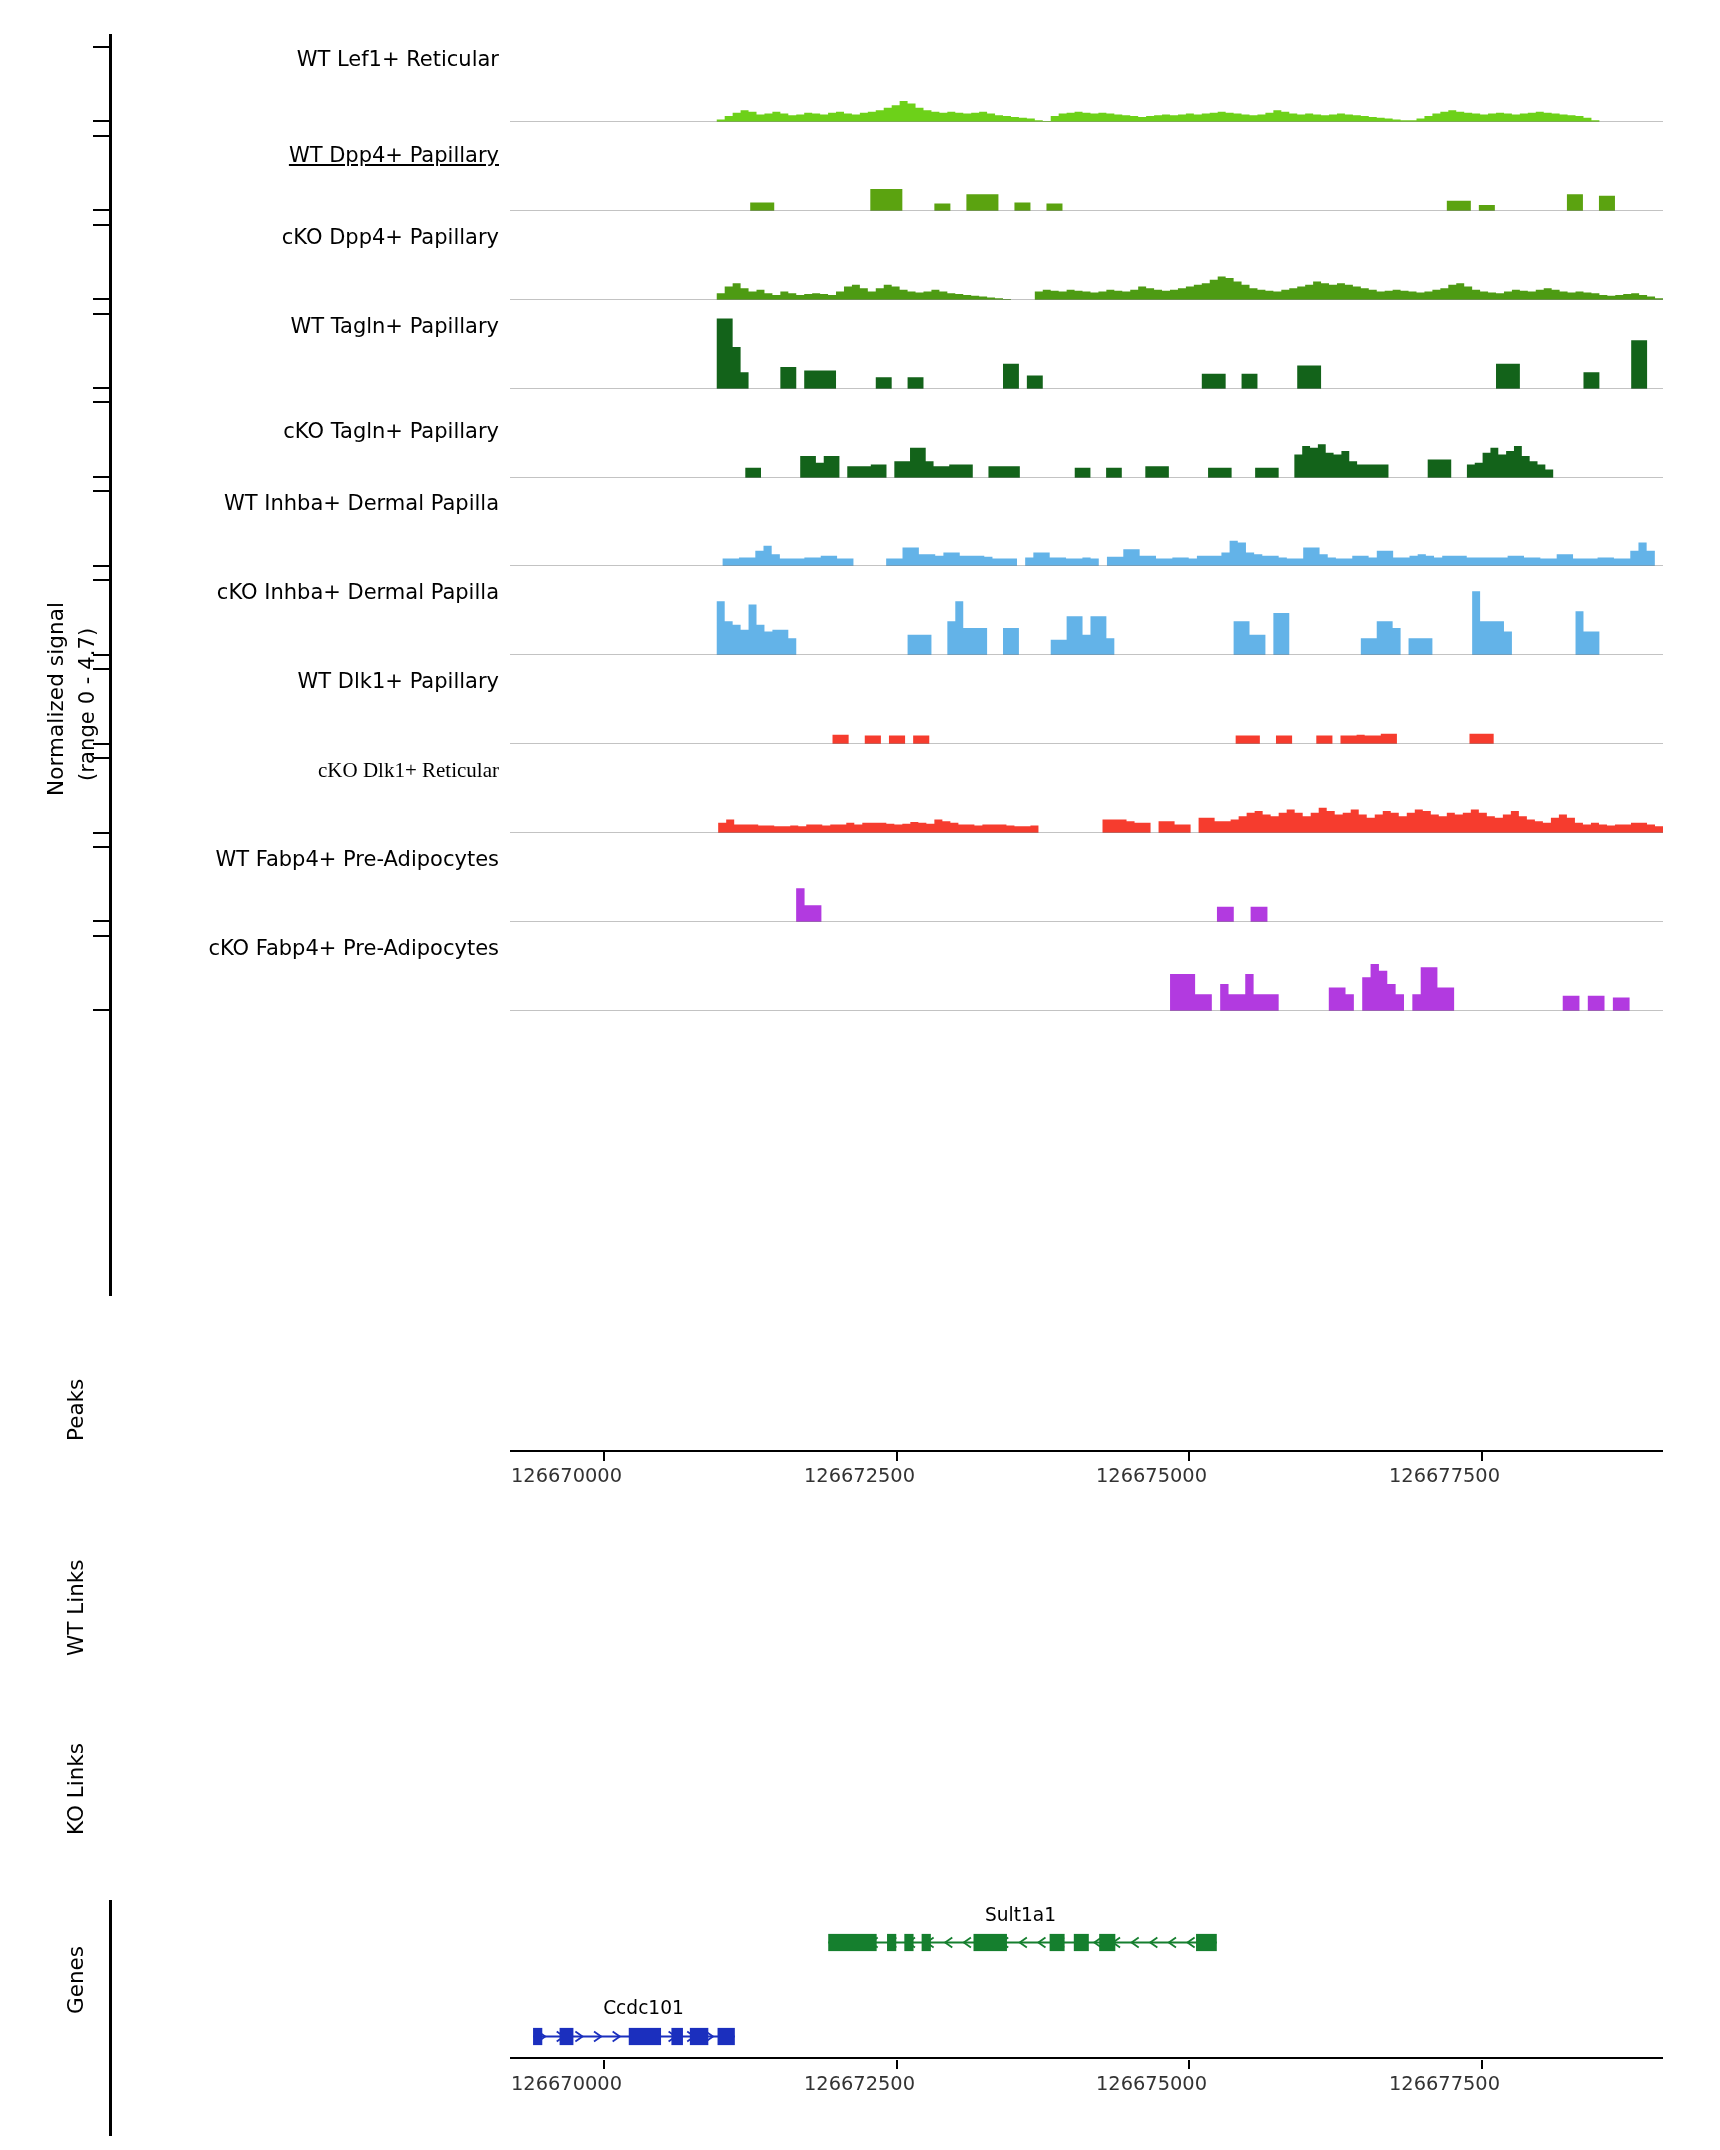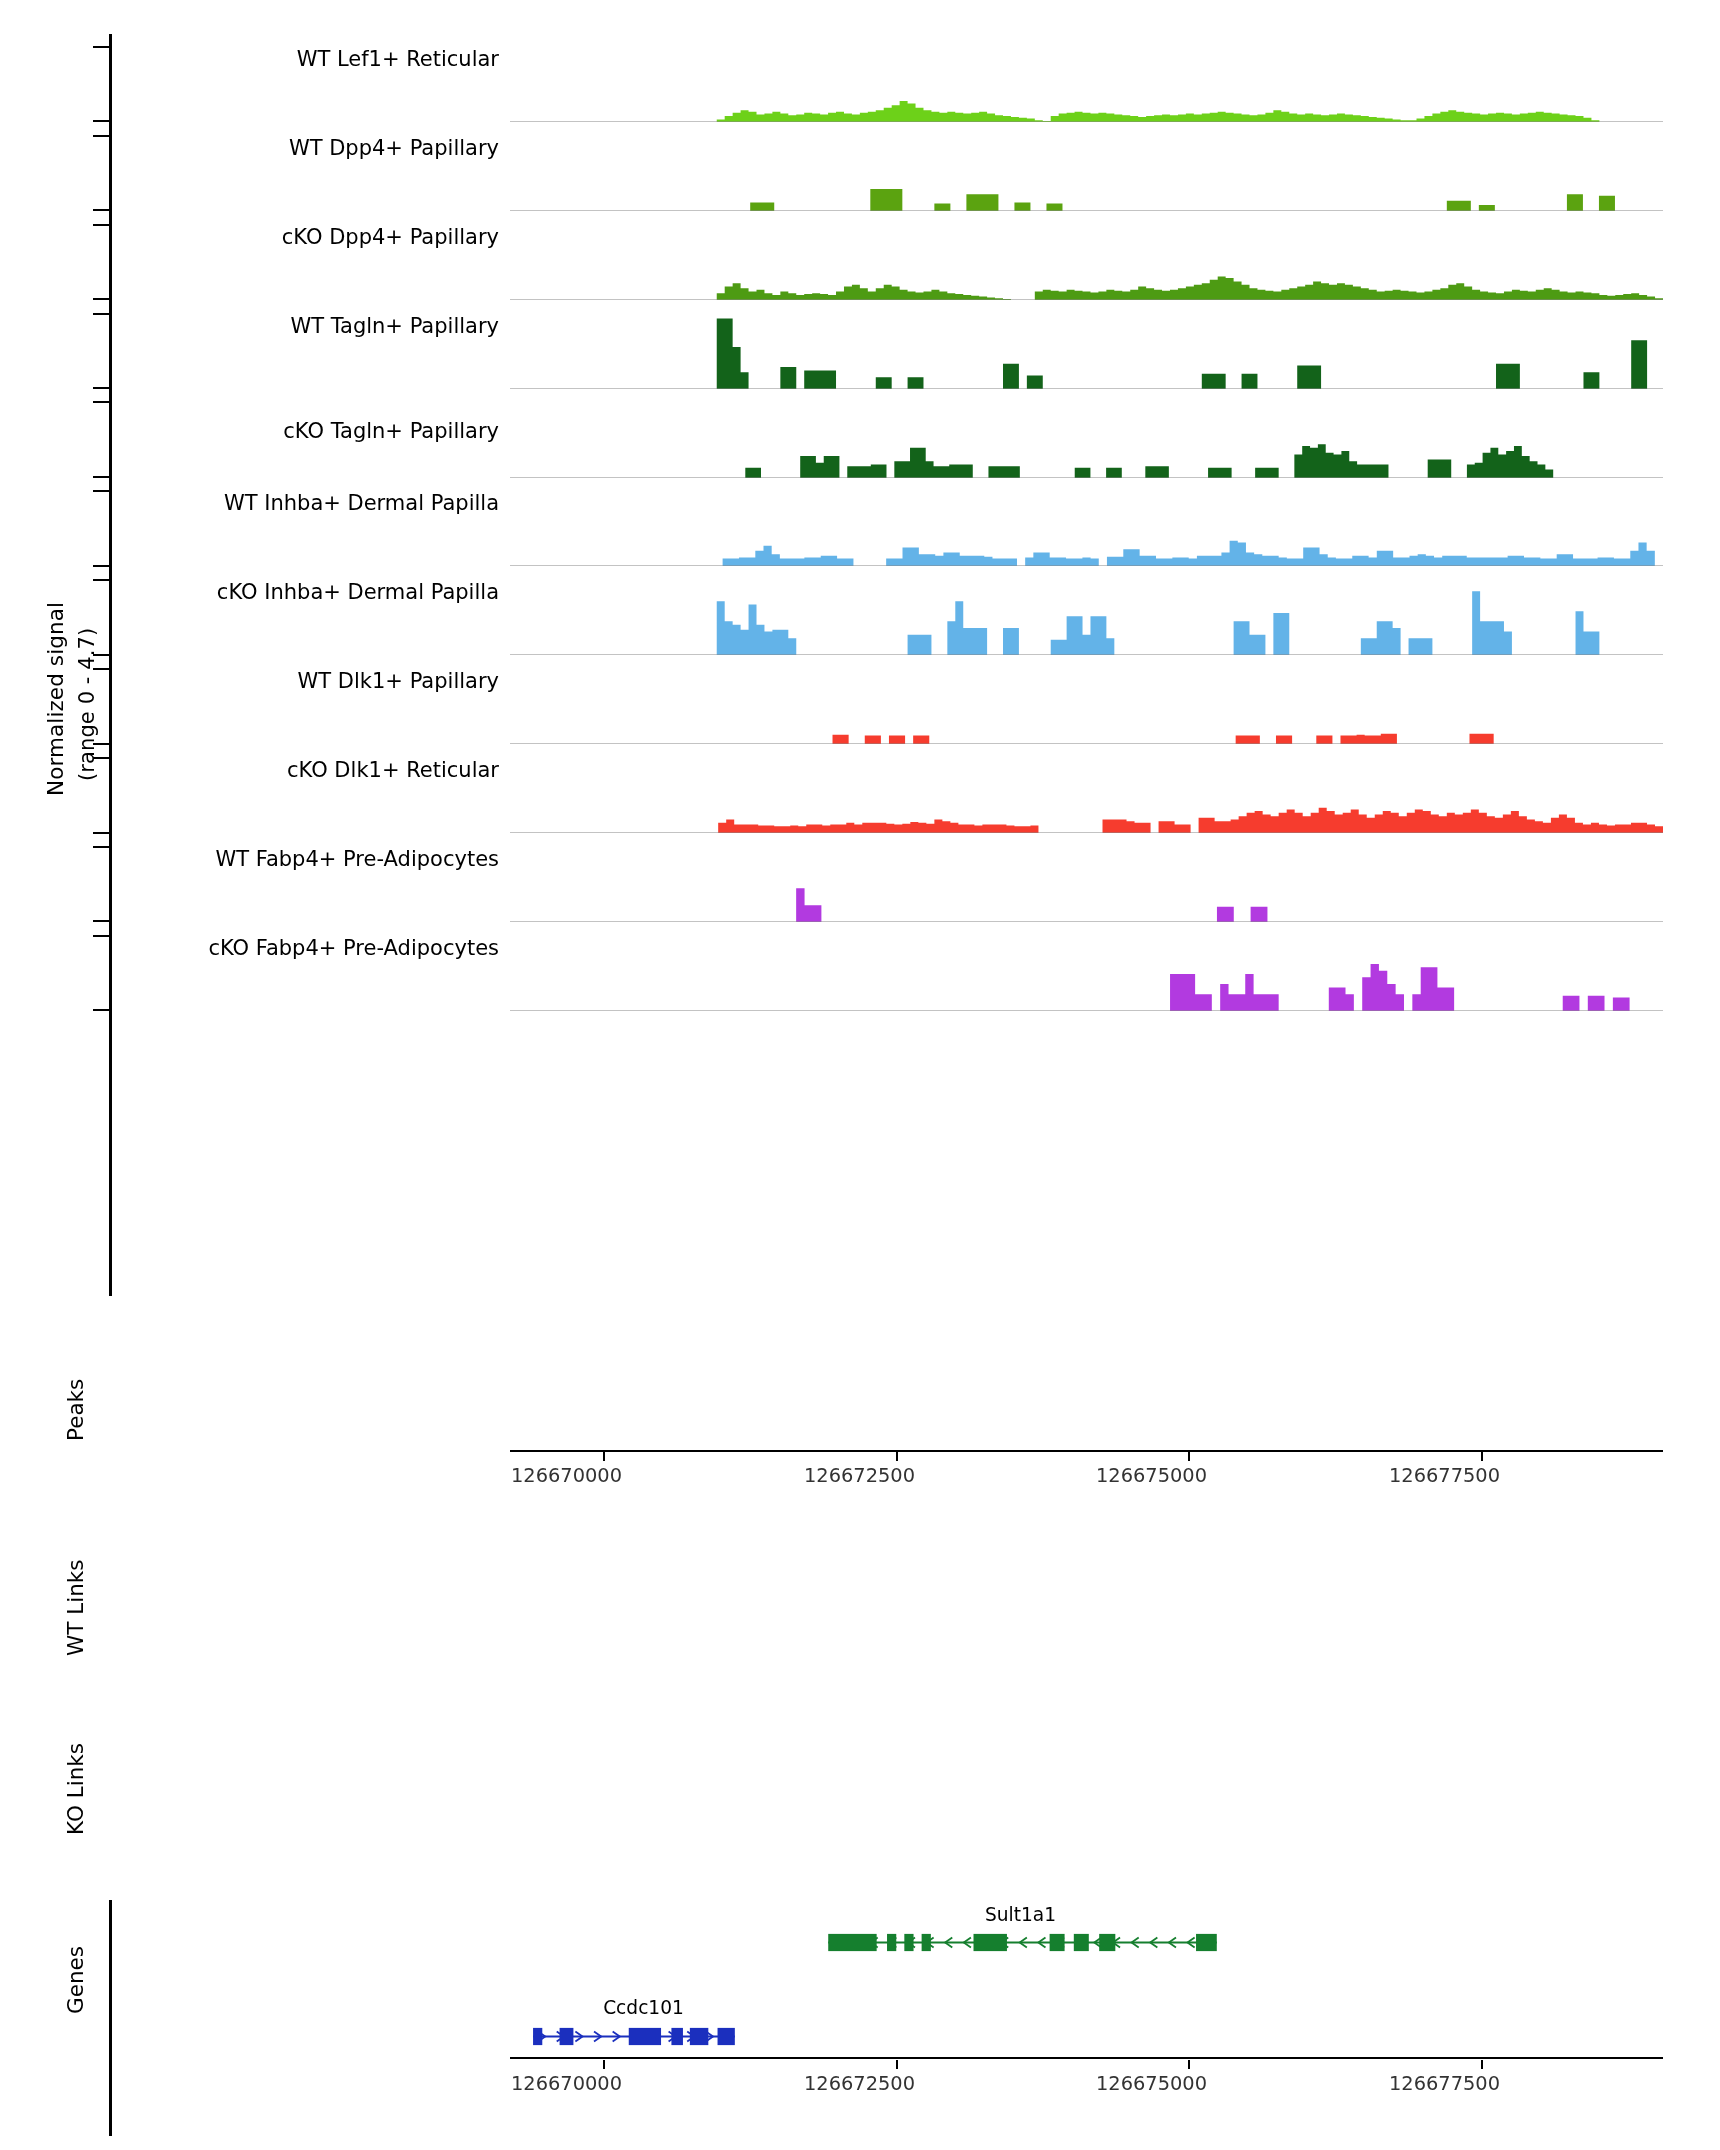--- a/index.html
+++ b/index.html
@@ -144,21 +144,21 @@
       <div class="track-row" style="top: 43px; height: 79px;">
         <div class="track-label" style="top: 3.6px;">WT Lef1+ Reticular</div>
         <div class="track-plot" style="top: 0px; height: 79px;">
           <svg width="1153" height="79" viewBox="0 0 1608 110">
             <path d="M 0 110 L 0.00 110.00 L 11.09 110.00 L 11.09 110.00 L 22.18 110.00 L 22.18 110.00 L 33.27 110.00 L 33.27 110.00 L 44.36 110.00 L 44.36 110.00 L 55.45 110.00 L 55.45 110.00 L 66.54 110.00 L 66.54 110.00 L 77.63 110.00 L 77.63 110.00 L 88.72 110.00 L 88.72 110.00 L 99.81 110.00 L 99.81 110.00 L 110.90 110.00 L 110.90 110.00 L 121.99 110.00 L 121.99 110.00 L 133.08 110.00 L 133.08 110.00 L 144.17 110.00 L 144.17 110.00 L 155.26 110.00 L 155.26 110.00 L 166.34 110.00 L 166.34 110.00 L 177.43 110.00 L 177.43 110.00 L 188.52 110.00 L 188.52 110.00 L 199.61 110.00 L 199.61 110.00 L 210.70 110.00 L 210.70 110.00 L 221.79 110.00 L 221.79 110.00 L 232.88 110.00 L 232.88 110.00 L 243.97 110.00 L 243.97 110.00 L 255.06 110.00 L 255.06 110.00 L 266.15 110.00 L 266.15 110.00 L 277.24 110.00 L 277.24 110.00 L 288.33 110.00 L 288.33 106.49 L 299.42 106.49 L 299.42 101.81 L 310.51 101.81 L 310.51 97.13 L 321.60 97.13 L 321.60 93.62 L 332.69 93.62 L 332.69 95.96 L 343.78 95.96 L 343.78 99.47 L 354.87 99.47 L 354.87 98.30 L 365.96 98.30 L 365.96 95.96 L 377.05 95.96 L 377.05 98.30 L 388.14 98.30 L 388.14 100.64 L 399.23 100.64 L 399.23 99.47 L 410.32 99.47 L 410.32 97.13 L 421.41 97.13 L 421.41 98.30 L 432.50 98.30 L 432.50 99.47 L 443.59 99.47 L 443.59 97.13 L 454.68 97.13 L 454.68 95.96 L 465.77 95.96 L 465.77 98.30 L 476.86 98.30 L 476.86 99.47 L 487.94 99.47 L 487.94 97.13 L 499.03 97.13 L 499.03 95.96 L 510.12 95.96 L 510.12 93.62 L 521.21 93.62 L 521.21 90.11 L 532.30 90.11 L 532.30 86.60 L 543.39 86.60 L 543.39 80.74 L 554.48 80.74 L 554.48 84.26 L 565.57 84.26 L 565.57 90.11 L 576.66 90.11 L 576.66 93.62 L 587.75 93.62 L 587.75 95.96 L 598.84 95.96 L 598.84 97.13 L 609.93 97.13 L 609.93 95.96 L 621.02 95.96 L 621.02 97.13 L 632.11 97.13 L 632.11 98.30 L 643.20 98.30 L 643.20 97.13 L 654.29 97.13 L 654.29 95.96 L 665.38 95.96 L 665.38 98.30 L 676.47 98.30 L 676.47 100.64 L 687.56 100.64 L 687.56 101.81 L 698.65 101.81 L 698.65 102.98 L 709.74 102.98 L 709.74 104.15 L 720.83 104.15 L 720.83 105.32 L 731.92 105.32 L 731.92 107.66 L 743.01 107.66 L 743.01 108.83 L 754.10 108.83 L 754.10 101.81 L 765.19 101.81 L 765.19 98.30 L 776.28 98.30 L 776.28 97.13 L 787.37 97.13 L 787.37 95.96 L 798.46 95.96 L 798.46 97.13 L 809.54 97.13 L 809.54 98.30 L 820.63 98.30 L 820.63 97.13 L 831.72 97.13 L 831.72 98.30 L 842.81 98.30 L 842.81 99.47 L 853.90 99.47 L 853.90 100.64 L 864.99 100.64 L 864.99 101.81 L 876.08 101.81 L 876.08 102.98 L 887.17 102.98 L 887.17 101.81 L 898.26 101.81 L 898.26 100.64 L 909.35 100.64 L 909.35 99.47 L 920.44 99.47 L 920.44 100.64 L 931.53 100.64 L 931.53 99.47 L 942.62 99.47 L 942.62 98.30 L 953.71 98.30 L 953.71 99.47 L 964.80 99.47 L 964.80 98.30 L 975.89 98.30 L 975.89 97.13 L 986.98 97.13 L 986.98 95.96 L 998.07 95.96 L 998.07 97.13 L 1009.16 97.13 L 1009.16 98.30 L 1020.25 98.30 L 1020.25 99.47 L 1031.34 99.47 L 1031.34 100.64 L 1042.43 100.64 L 1042.43 99.47 L 1053.52 99.47 L 1053.52 97.13 L 1064.61 97.13 L 1064.61 93.62 L 1075.70 93.62 L 1075.70 95.96 L 1086.79 95.96 L 1086.79 98.30 L 1097.88 98.30 L 1097.88 99.47 L 1108.97 99.47 L 1108.97 98.30 L 1120.06 98.30 L 1120.06 99.47 L 1131.14 99.47 L 1131.14 100.64 L 1142.23 100.64 L 1142.23 99.47 L 1153.32 99.47 L 1153.32 98.30 L 1164.41 98.30 L 1164.41 99.47 L 1175.50 99.47 L 1175.50 100.64 L 1186.59 100.64 L 1186.59 101.81 L 1197.68 101.81 L 1197.68 102.98 L 1208.77 102.98 L 1208.77 104.15 L 1219.86 104.15 L 1219.86 105.32 L 1230.95 105.32 L 1230.95 106.49 L 1242.04 106.49 L 1242.04 107.66 L 1253.13 107.66 L 1253.13 107.66 L 1264.22 107.66 L 1264.22 105.32 L 1275.31 105.32 L 1275.31 101.81 L 1286.40 101.81 L 1286.40 98.30 L 1297.49 98.30 L 1297.49 95.96 L 1308.58 95.96 L 1308.58 93.62 L 1319.67 93.62 L 1319.67 95.96 L 1330.76 95.96 L 1330.76 97.13 L 1341.85 97.13 L 1341.85 98.30 L 1352.94 98.30 L 1352.94 99.47 L 1364.03 99.47 L 1364.03 98.30 L 1375.12 98.30 L 1375.12 97.13 L 1386.21 97.13 L 1386.21 98.30 L 1397.30 98.30 L 1397.30 99.47 L 1408.39 99.47 L 1408.39 98.30 L 1419.48 98.30 L 1419.48 97.13 L 1430.57 97.13 L 1430.57 95.96 L 1441.66 95.96 L 1441.66 97.13 L 1452.74 97.13 L 1452.74 98.30 L 1463.83 98.30 L 1463.83 99.47 L 1474.92 99.47 L 1474.92 100.64 L 1486.01 100.64 L 1486.01 101.81 L 1497.10 101.81 L 1497.10 104.15 L 1508.19 104.15 L 1508.19 107.66 L 1519.28 107.66 L 1519.28 110.00 L 1530.37 110.00 L 1530.37 110.00 L 1541.46 110.00 L 1541.46 110.00 L 1552.55 110.00 L 1552.55 110.00 L 1563.64 110.00 L 1563.64 110.00 L 1574.73 110.00 L 1574.73 110.00 L 1585.82 110.00 L 1585.82 110.00 L 1596.91 110.00 L 1596.91 110.00 L 1608.00 110.00 L 1608 110 Z" fill="#6dd119" stroke="none"></path>
             <line x1="0" x2="1608" y1="110" y2="110" stroke="#888" stroke-width="1.5"></line>
           </svg>
         </div>
       </div>
       <div class="track-row" style="top: 132px; height: 79px;">
-        <div class="track-label" style="top: 4px;">WT Dpp4+ Papillary</div>
+        <div class="track-label" style="top: 11px; text-decoration: underline;">WT Dpp4+ Papillary</div>
         <div class="track-plot" style="top: 0px; height: 79px;">
           <svg width="1153" height="79" viewBox="0 0 1608 110">
             <path d="M 0 110 L 0.00 110.00 L 11.17 110.00 L 11.17 110.00 L 22.33 110.00 L 22.33 110.00 L 33.50 110.00 L 33.50 110.00 L 44.67 110.00 L 44.67 110.00 L 55.83 110.00 L 55.83 110.00 L 67.00 110.00 L 67.00 110.00 L 78.17 110.00 L 78.17 110.00 L 89.33 110.00 L 89.33 110.00 L 100.50 110.00 L 100.50 110.00 L 111.67 110.00 L 111.67 110.00 L 122.83 110.00 L 122.83 110.00 L 134.00 110.00 L 134.00 110.00 L 145.17 110.00 L 145.17 110.00 L 156.33 110.00 L 156.33 110.00 L 167.50 110.00 L 167.50 110.00 L 178.67 110.00 L 178.67 110.00 L 189.83 110.00 L 189.83 110.00 L 201.00 110.00 L 201.00 110.00 L 212.17 110.00 L 212.17 110.00 L 223.33 110.00 L 223.33 110.00 L 234.50 110.00 L 234.50 110.00 L 245.67 110.00 L 245.67 110.00 L 256.83 110.00 L 256.83 110.00 L 268.00 110.00 L 268.00 110.00 L 279.17 110.00 L 279.17 110.00 L 290.33 110.00 L 290.33 110.00 L 301.50 110.00 L 301.50 110.00 L 312.67 110.00 L 312.67 110.00 L 323.83 110.00 L 323.83 110.00 L 335.00 110.00 L 335.00 98.30 L 346.17 98.30 L 346.17 98.30 L 357.33 98.30 L 357.33 98.30 L 368.50 98.30 L 368.50 110.00 L 379.67 110.00 L 379.67 110.00 L 390.83 110.00 L 390.83 110.00 L 402.00 110.00 L 402.00 110.00 L 413.17 110.00 L 413.17 110.00 L 424.33 110.00 L 424.33 110.00 L 435.50 110.00 L 435.50 110.00 L 446.67 110.00 L 446.67 110.00 L 457.83 110.00 L 457.83 110.00 L 469.00 110.00 L 469.00 110.00 L 480.17 110.00 L 480.17 110.00 L 491.33 110.00 L 491.33 110.00 L 502.50 110.00 L 502.50 79.57 L 513.67 79.57 L 513.67 79.57 L 524.83 79.57 L 524.83 79.57 L 536.00 79.57 L 536.00 79.57 L 547.17 79.57 L 547.17 110.00 L 558.33 110.00 L 558.33 110.00 L 569.50 110.00 L 569.50 110.00 L 580.67 110.00 L 580.67 110.00 L 591.83 110.00 L 591.83 99.47 L 603.00 99.47 L 603.00 99.47 L 614.17 99.47 L 614.17 110.00 L 625.33 110.00 L 625.33 110.00 L 636.50 110.00 L 636.50 86.60 L 647.67 86.60 L 647.67 86.60 L 658.83 86.60 L 658.83 86.60 L 670.00 86.60 L 670.00 86.60 L 681.17 86.60 L 681.17 110.00 L 692.33 110.00 L 692.33 110.00 L 703.50 110.00 L 703.50 98.30 L 714.67 98.30 L 714.67 98.30 L 725.83 98.30 L 725.83 110.00 L 737.00 110.00 L 737.00 110.00 L 748.17 110.00 L 748.17 99.47 L 759.33 99.47 L 759.33 99.47 L 770.50 99.47 L 770.50 110.00 L 781.67 110.00 L 781.67 110.00 L 792.83 110.00 L 792.83 110.00 L 804.00 110.00 L 804.00 110.00 L 815.17 110.00 L 815.17 110.00 L 826.33 110.00 L 826.33 110.00 L 837.50 110.00 L 837.50 110.00 L 848.67 110.00 L 848.67 110.00 L 859.83 110.00 L 859.83 110.00 L 871.00 110.00 L 871.00 110.00 L 882.17 110.00 L 882.17 110.00 L 893.33 110.00 L 893.33 110.00 L 904.50 110.00 L 904.50 110.00 L 915.67 110.00 L 915.67 110.00 L 926.83 110.00 L 926.83 110.00 L 938.00 110.00 L 938.00 110.00 L 949.17 110.00 L 949.17 110.00 L 960.33 110.00 L 960.33 110.00 L 971.50 110.00 L 971.50 110.00 L 982.67 110.00 L 982.67 110.00 L 993.83 110.00 L 993.83 110.00 L 1005.00 110.00 L 1005.00 110.00 L 1016.17 110.00 L 1016.17 110.00 L 1027.33 110.00 L 1027.33 110.00 L 1038.50 110.00 L 1038.50 110.00 L 1049.67 110.00 L 1049.67 110.00 L 1060.83 110.00 L 1060.83 110.00 L 1072.00 110.00 L 1072.00 110.00 L 1083.17 110.00 L 1083.17 110.00 L 1094.33 110.00 L 1094.33 110.00 L 1105.50 110.00 L 1105.50 110.00 L 1116.67 110.00 L 1116.67 110.00 L 1127.83 110.00 L 1127.83 110.00 L 1139.00 110.00 L 1139.00 110.00 L 1150.17 110.00 L 1150.17 110.00 L 1161.33 110.00 L 1161.33 110.00 L 1172.50 110.00 L 1172.50 110.00 L 1183.67 110.00 L 1183.67 110.00 L 1194.83 110.00 L 1194.83 110.00 L 1206.00 110.00 L 1206.00 110.00 L 1217.17 110.00 L 1217.17 110.00 L 1228.33 110.00 L 1228.33 110.00 L 1239.50 110.00 L 1239.50 110.00 L 1250.67 110.00 L 1250.67 110.00 L 1261.83 110.00 L 1261.83 110.00 L 1273.00 110.00 L 1273.00 110.00 L 1284.17 110.00 L 1284.17 110.00 L 1295.33 110.00 L 1295.33 110.00 L 1306.50 110.00 L 1306.50 95.96 L 1317.67 95.96 L 1317.67 95.96 L 1328.83 95.96 L 1328.83 95.96 L 1340.00 95.96 L 1340.00 110.00 L 1351.17 110.00 L 1351.17 101.81 L 1362.33 101.81 L 1362.33 101.81 L 1373.50 101.81 L 1373.50 110.00 L 1384.67 110.00 L 1384.67 110.00 L 1395.83 110.00 L 1395.83 110.00 L 1407.00 110.00 L 1407.00 110.00 L 1418.17 110.00 L 1418.17 110.00 L 1429.33 110.00 L 1429.33 110.00 L 1440.50 110.00 L 1440.50 110.00 L 1451.67 110.00 L 1451.67 110.00 L 1462.83 110.00 L 1462.83 110.00 L 1474.00 110.00 L 1474.00 86.60 L 1485.17 86.60 L 1485.17 86.60 L 1496.33 86.60 L 1496.33 110.00 L 1507.50 110.00 L 1507.50 110.00 L 1518.67 110.00 L 1518.67 88.94 L 1529.83 88.94 L 1529.83 88.94 L 1541.00 88.94 L 1541.00 110.00 L 1552.17 110.00 L 1552.17 110.00 L 1563.33 110.00 L 1563.33 110.00 L 1574.50 110.00 L 1574.50 110.00 L 1585.67 110.00 L 1585.67 110.00 L 1596.83 110.00 L 1596.83 110.00 L 1608.00 110.00 L 1608 110 Z" fill="#5ba310" stroke="none"></path>
             <line x1="0" x2="1608" y1="110" y2="110" stroke="#888" stroke-width="1.5"></line>
           </svg>
         </div>
       </div>
       <div class="track-row" style="top: 221px; height: 79px;">
         <div class="track-label" style="top: 3.6px;">cKO Dpp4+ Papillary</div>
         <div class="track-plot" style="top: 0px; height: 79px;">
@@ -207,21 +207,21 @@
       <div class="track-row" style="top: 665px; height: 79px;">
         <div class="track-label" style="top: 3.6px;">WT Dlk1+ Papillary</div>
         <div class="track-plot" style="top: 0px; height: 79px;">
           <svg width="1153" height="79" viewBox="0 0 1608 110">
             <path d="M 0 110 L 0.00 110.00 L 11.24 110.00 L 11.24 110.00 L 22.49 110.00 L 22.49 110.00 L 33.73 110.00 L 33.73 110.00 L 44.98 110.00 L 44.98 110.00 L 56.22 110.00 L 56.22 110.00 L 67.47 110.00 L 67.47 110.00 L 78.71 110.00 L 78.71 110.00 L 89.96 110.00 L 89.96 110.00 L 101.20 110.00 L 101.20 110.00 L 112.45 110.00 L 112.45 110.00 L 123.69 110.00 L 123.69 110.00 L 134.94 110.00 L 134.94 110.00 L 146.18 110.00 L 146.18 110.00 L 157.43 110.00 L 157.43 110.00 L 168.67 110.00 L 168.67 110.00 L 179.92 110.00 L 179.92 110.00 L 191.16 110.00 L 191.16 110.00 L 202.41 110.00 L 202.41 110.00 L 213.65 110.00 L 213.65 110.00 L 224.90 110.00 L 224.90 110.00 L 236.14 110.00 L 236.14 110.00 L 247.38 110.00 L 247.38 110.00 L 258.63 110.00 L 258.63 110.00 L 269.87 110.00 L 269.87 110.00 L 281.12 110.00 L 281.12 110.00 L 292.36 110.00 L 292.36 110.00 L 303.61 110.00 L 303.61 110.00 L 314.85 110.00 L 314.85 110.00 L 326.10 110.00 L 326.10 110.00 L 337.34 110.00 L 337.34 110.00 L 348.59 110.00 L 348.59 110.00 L 359.83 110.00 L 359.83 110.00 L 371.08 110.00 L 371.08 110.00 L 382.32 110.00 L 382.32 110.00 L 393.57 110.00 L 393.57 110.00 L 404.81 110.00 L 404.81 110.00 L 416.06 110.00 L 416.06 110.00 L 427.30 110.00 L 427.30 110.00 L 438.55 110.00 L 438.55 110.00 L 449.79 110.00 L 449.79 97.13 L 461.03 97.13 L 461.03 97.13 L 472.28 97.13 L 472.28 110.00 L 483.52 110.00 L 483.52 110.00 L 494.77 110.00 L 494.77 98.30 L 506.01 98.30 L 506.01 98.30 L 517.26 98.30 L 517.26 110.00 L 528.50 110.00 L 528.50 98.30 L 539.75 98.30 L 539.75 98.30 L 550.99 98.30 L 550.99 110.00 L 562.24 110.00 L 562.24 98.30 L 573.48 98.30 L 573.48 98.30 L 584.73 98.30 L 584.73 110.00 L 595.97 110.00 L 595.97 110.00 L 607.22 110.00 L 607.22 110.00 L 618.46 110.00 L 618.46 110.00 L 629.71 110.00 L 629.71 110.00 L 640.95 110.00 L 640.95 110.00 L 652.20 110.00 L 652.20 110.00 L 663.44 110.00 L 663.44 110.00 L 674.69 110.00 L 674.69 110.00 L 685.93 110.00 L 685.93 110.00 L 697.17 110.00 L 697.17 110.00 L 708.42 110.00 L 708.42 110.00 L 719.66 110.00 L 719.66 110.00 L 730.91 110.00 L 730.91 110.00 L 742.15 110.00 L 742.15 110.00 L 753.40 110.00 L 753.40 110.00 L 764.64 110.00 L 764.64 110.00 L 775.89 110.00 L 775.89 110.00 L 787.13 110.00 L 787.13 110.00 L 798.38 110.00 L 798.38 110.00 L 809.62 110.00 L 809.62 110.00 L 820.87 110.00 L 820.87 110.00 L 832.11 110.00 L 832.11 110.00 L 843.36 110.00 L 843.36 110.00 L 854.60 110.00 L 854.60 110.00 L 865.85 110.00 L 865.85 110.00 L 877.09 110.00 L 877.09 110.00 L 888.34 110.00 L 888.34 110.00 L 899.58 110.00 L 899.58 110.00 L 910.83 110.00 L 910.83 110.00 L 922.07 110.00 L 922.07 110.00 L 933.31 110.00 L 933.31 110.00 L 944.56 110.00 L 944.56 110.00 L 955.80 110.00 L 955.80 110.00 L 967.05 110.00 L 967.05 110.00 L 978.29 110.00 L 978.29 110.00 L 989.54 110.00 L 989.54 110.00 L 1000.78 110.00 L 1000.78 110.00 L 1012.03 110.00 L 1012.03 98.30 L 1023.27 98.30 L 1023.27 98.30 L 1034.52 98.30 L 1034.52 98.30 L 1045.76 98.30 L 1045.76 110.00 L 1057.01 110.00 L 1057.01 110.00 L 1068.25 110.00 L 1068.25 98.30 L 1079.50 98.30 L 1079.50 98.30 L 1090.74 98.30 L 1090.74 110.00 L 1101.99 110.00 L 1101.99 110.00 L 1113.23 110.00 L 1113.23 110.00 L 1124.48 110.00 L 1124.48 98.30 L 1135.72 98.30 L 1135.72 98.30 L 1146.97 98.30 L 1146.97 110.00 L 1158.21 110.00 L 1158.21 98.30 L 1169.45 98.30 L 1169.45 98.30 L 1180.70 98.30 L 1180.70 97.13 L 1191.94 97.13 L 1191.94 98.30 L 1203.19 98.30 L 1203.19 98.30 L 1214.43 98.30 L 1214.43 95.96 L 1225.68 95.96 L 1225.68 95.96 L 1236.92 95.96 L 1236.92 110.00 L 1248.17 110.00 L 1248.17 110.00 L 1259.41 110.00 L 1259.41 110.00 L 1270.66 110.00 L 1270.66 110.00 L 1281.90 110.00 L 1281.90 110.00 L 1293.15 110.00 L 1293.15 110.00 L 1304.39 110.00 L 1304.39 110.00 L 1315.64 110.00 L 1315.64 110.00 L 1326.88 110.00 L 1326.88 110.00 L 1338.13 110.00 L 1338.13 95.96 L 1349.37 95.96 L 1349.37 95.96 L 1360.62 95.96 L 1360.62 95.96 L 1371.86 95.96 L 1371.86 110.00 L 1383.10 110.00 L 1383.10 110.00 L 1394.35 110.00 L 1394.35 110.00 L 1405.59 110.00 L 1405.59 110.00 L 1416.84 110.00 L 1416.84 110.00 L 1428.08 110.00 L 1428.08 110.00 L 1439.33 110.00 L 1439.33 110.00 L 1450.57 110.00 L 1450.57 110.00 L 1461.82 110.00 L 1461.82 110.00 L 1473.06 110.00 L 1473.06 110.00 L 1484.31 110.00 L 1484.31 110.00 L 1495.55 110.00 L 1495.55 110.00 L 1506.80 110.00 L 1506.80 110.00 L 1518.04 110.00 L 1518.04 110.00 L 1529.29 110.00 L 1529.29 110.00 L 1540.53 110.00 L 1540.53 110.00 L 1551.78 110.00 L 1551.78 110.00 L 1563.02 110.00 L 1563.02 110.00 L 1574.27 110.00 L 1574.27 110.00 L 1585.51 110.00 L 1585.51 110.00 L 1596.76 110.00 L 1596.76 110.00 L 1608.00 110.00 L 1608 110 Z" fill="#f63c2e" stroke="none"></path>
             <line x1="0" x2="1608" y1="110" y2="110" stroke="#888" stroke-width="1.5"></line>
           </svg>
         </div>
       </div>
       <div class="track-row" style="top: 754px; height: 79px;">
-        <div class="track-label" style="top: 3.6px;">cKO Dlk1+ Reticular</div>
+        <div class="track-label" style="top: 3.6px; font-family: Liberation Serif, serif;">cKO Dlk1+ Reticular</div>
         <div class="track-plot" style="top: 0px; height: 79px;">
           <svg width="1153" height="79" viewBox="0 0 1608 110">
             <path d="M 0 110 L 0.00 110.00 L 11.17 110.00 L 11.17 110.00 L 22.33 110.00 L 22.33 110.00 L 33.50 110.00 L 33.50 110.00 L 44.67 110.00 L 44.67 110.00 L 55.83 110.00 L 55.83 110.00 L 67.00 110.00 L 67.00 110.00 L 78.17 110.00 L 78.17 110.00 L 89.33 110.00 L 89.33 110.00 L 100.50 110.00 L 100.50 110.00 L 111.67 110.00 L 111.67 110.00 L 122.83 110.00 L 122.83 110.00 L 134.00 110.00 L 134.00 110.00 L 145.17 110.00 L 145.17 110.00 L 156.33 110.00 L 156.33 110.00 L 167.50 110.00 L 167.50 110.00 L 178.67 110.00 L 178.67 110.00 L 189.83 110.00 L 189.83 110.00 L 201.00 110.00 L 201.00 110.00 L 212.17 110.00 L 212.17 110.00 L 223.33 110.00 L 223.33 110.00 L 234.50 110.00 L 234.50 110.00 L 245.67 110.00 L 245.67 110.00 L 256.83 110.00 L 256.83 110.00 L 268.00 110.00 L 268.00 110.00 L 279.17 110.00 L 279.17 110.00 L 290.33 110.00 L 290.33 95.96 L 301.50 95.96 L 301.50 91.28 L 312.67 91.28 L 312.67 98.30 L 323.83 98.30 L 323.83 98.30 L 335.00 98.30 L 335.00 98.30 L 346.17 98.30 L 346.17 99.47 L 357.33 99.47 L 357.33 99.47 L 368.50 99.47 L 368.50 100.64 L 379.67 100.64 L 379.67 100.64 L 390.83 100.64 L 390.83 99.47 L 402.00 99.47 L 402.00 100.64 L 413.17 100.64 L 413.17 98.30 L 424.33 98.30 L 424.33 98.30 L 435.50 98.30 L 435.50 99.47 L 446.67 99.47 L 446.67 98.30 L 457.83 98.30 L 457.83 98.30 L 469.00 98.30 L 469.00 95.96 L 480.17 95.96 L 480.17 98.30 L 491.33 98.30 L 491.33 95.96 L 502.50 95.96 L 502.50 95.96 L 513.67 95.96 L 513.67 95.96 L 524.83 95.96 L 524.83 97.13 L 536.00 97.13 L 536.00 98.30 L 547.17 98.30 L 547.17 97.13 L 558.33 97.13 L 558.33 94.79 L 569.50 94.79 L 569.50 95.96 L 580.67 95.96 L 580.67 97.13 L 591.83 97.13 L 591.83 91.28 L 603.00 91.28 L 603.00 93.62 L 614.17 93.62 L 614.17 95.96 L 625.33 95.96 L 625.33 98.30 L 636.50 98.30 L 636.50 98.30 L 647.67 98.30 L 647.67 99.47 L 658.83 99.47 L 658.83 98.30 L 670.00 98.30 L 670.00 98.30 L 681.17 98.30 L 681.17 98.30 L 692.33 98.30 L 692.33 99.47 L 703.50 99.47 L 703.50 100.64 L 714.67 100.64 L 714.67 100.64 L 725.83 100.64 L 725.83 99.47 L 737.00 99.47 L 737.00 110.00 L 748.17 110.00 L 748.17 110.00 L 759.33 110.00 L 759.33 110.00 L 770.50 110.00 L 770.50 110.00 L 781.67 110.00 L 781.67 110.00 L 792.83 110.00 L 792.83 110.00 L 804.00 110.00 L 804.00 110.00 L 815.17 110.00 L 815.17 110.00 L 826.33 110.00 L 826.33 91.28 L 837.50 91.28 L 837.50 91.28 L 848.67 91.28 L 848.67 91.28 L 859.83 91.28 L 859.83 93.62 L 871.00 93.62 L 871.00 95.96 L 882.17 95.96 L 882.17 95.96 L 893.33 95.96 L 893.33 110.00 L 904.50 110.00 L 904.50 93.62 L 915.67 93.62 L 915.67 93.62 L 926.83 93.62 L 926.83 98.30 L 938.00 98.30 L 938.00 98.30 L 949.17 98.30 L 949.17 110.00 L 960.33 110.00 L 960.33 88.94 L 971.50 88.94 L 971.50 88.94 L 982.67 88.94 L 982.67 93.62 L 993.83 93.62 L 993.83 93.62 L 1005.00 93.62 L 1005.00 91.28 L 1016.17 91.28 L 1016.17 86.60 L 1027.33 86.60 L 1027.33 81.91 L 1038.50 81.91 L 1038.50 79.57 L 1049.67 79.57 L 1049.67 84.26 L 1060.83 84.26 L 1060.83 86.60 L 1072.00 86.60 L 1072.00 81.91 L 1083.17 81.91 L 1083.17 77.23 L 1094.33 77.23 L 1094.33 81.91 L 1105.50 81.91 L 1105.50 86.60 L 1116.67 86.60 L 1116.67 81.91 L 1127.83 81.91 L 1127.83 74.89 L 1139.00 74.89 L 1139.00 79.57 L 1150.17 79.57 L 1150.17 84.26 L 1161.33 84.26 L 1161.33 81.91 L 1172.50 81.91 L 1172.50 77.23 L 1183.67 77.23 L 1183.67 84.26 L 1194.83 84.26 L 1194.83 88.94 L 1206.00 88.94 L 1206.00 84.26 L 1217.17 84.26 L 1217.17 79.57 L 1228.33 79.57 L 1228.33 81.91 L 1239.50 81.91 L 1239.50 86.60 L 1250.67 86.60 L 1250.67 81.91 L 1261.83 81.91 L 1261.83 77.23 L 1273.00 77.23 L 1273.00 79.57 L 1284.17 79.57 L 1284.17 84.26 L 1295.33 84.26 L 1295.33 86.60 L 1306.50 86.60 L 1306.50 81.91 L 1317.67 81.91 L 1317.67 84.26 L 1328.83 84.26 L 1328.83 81.91 L 1340.00 81.91 L 1340.00 77.23 L 1351.17 77.23 L 1351.17 81.91 L 1362.33 81.91 L 1362.33 86.60 L 1373.50 86.60 L 1373.50 88.94 L 1384.67 88.94 L 1384.67 84.26 L 1395.83 84.26 L 1395.83 79.57 L 1407.00 79.57 L 1407.00 86.60 L 1418.17 86.60 L 1418.17 91.28 L 1429.33 91.28 L 1429.33 93.62 L 1440.50 93.62 L 1440.50 95.96 L 1451.67 95.96 L 1451.67 88.94 L 1462.83 88.94 L 1462.83 84.26 L 1474.00 84.26 L 1474.00 88.94 L 1485.17 88.94 L 1485.17 95.96 L 1496.33 95.96 L 1496.33 98.30 L 1507.50 98.30 L 1507.50 95.96 L 1518.67 95.96 L 1518.67 98.30 L 1529.83 98.30 L 1529.83 99.47 L 1541.00 99.47 L 1541.00 98.30 L 1552.17 98.30 L 1552.17 98.30 L 1563.33 98.30 L 1563.33 95.96 L 1574.50 95.96 L 1574.50 95.96 L 1585.67 95.96 L 1585.67 98.30 L 1596.83 98.30 L 1596.83 100.64 L 1608.00 100.64 L 1608 110 Z" fill="#f63c2e" stroke="none"></path>
             <line x1="0" x2="1608" y1="110" y2="110" stroke="#888" stroke-width="1.5"></line>
           </svg>
         </div>
       </div>
       <div class="track-row" style="top: 843px; height: 79px;">
         <div class="track-label" style="top: 3.6px; margin-left: 12px;">WT Fabp4+ Pre-Adipocytes</div>
         <div class="track-plot" style="top: 0px; height: 79px;">

